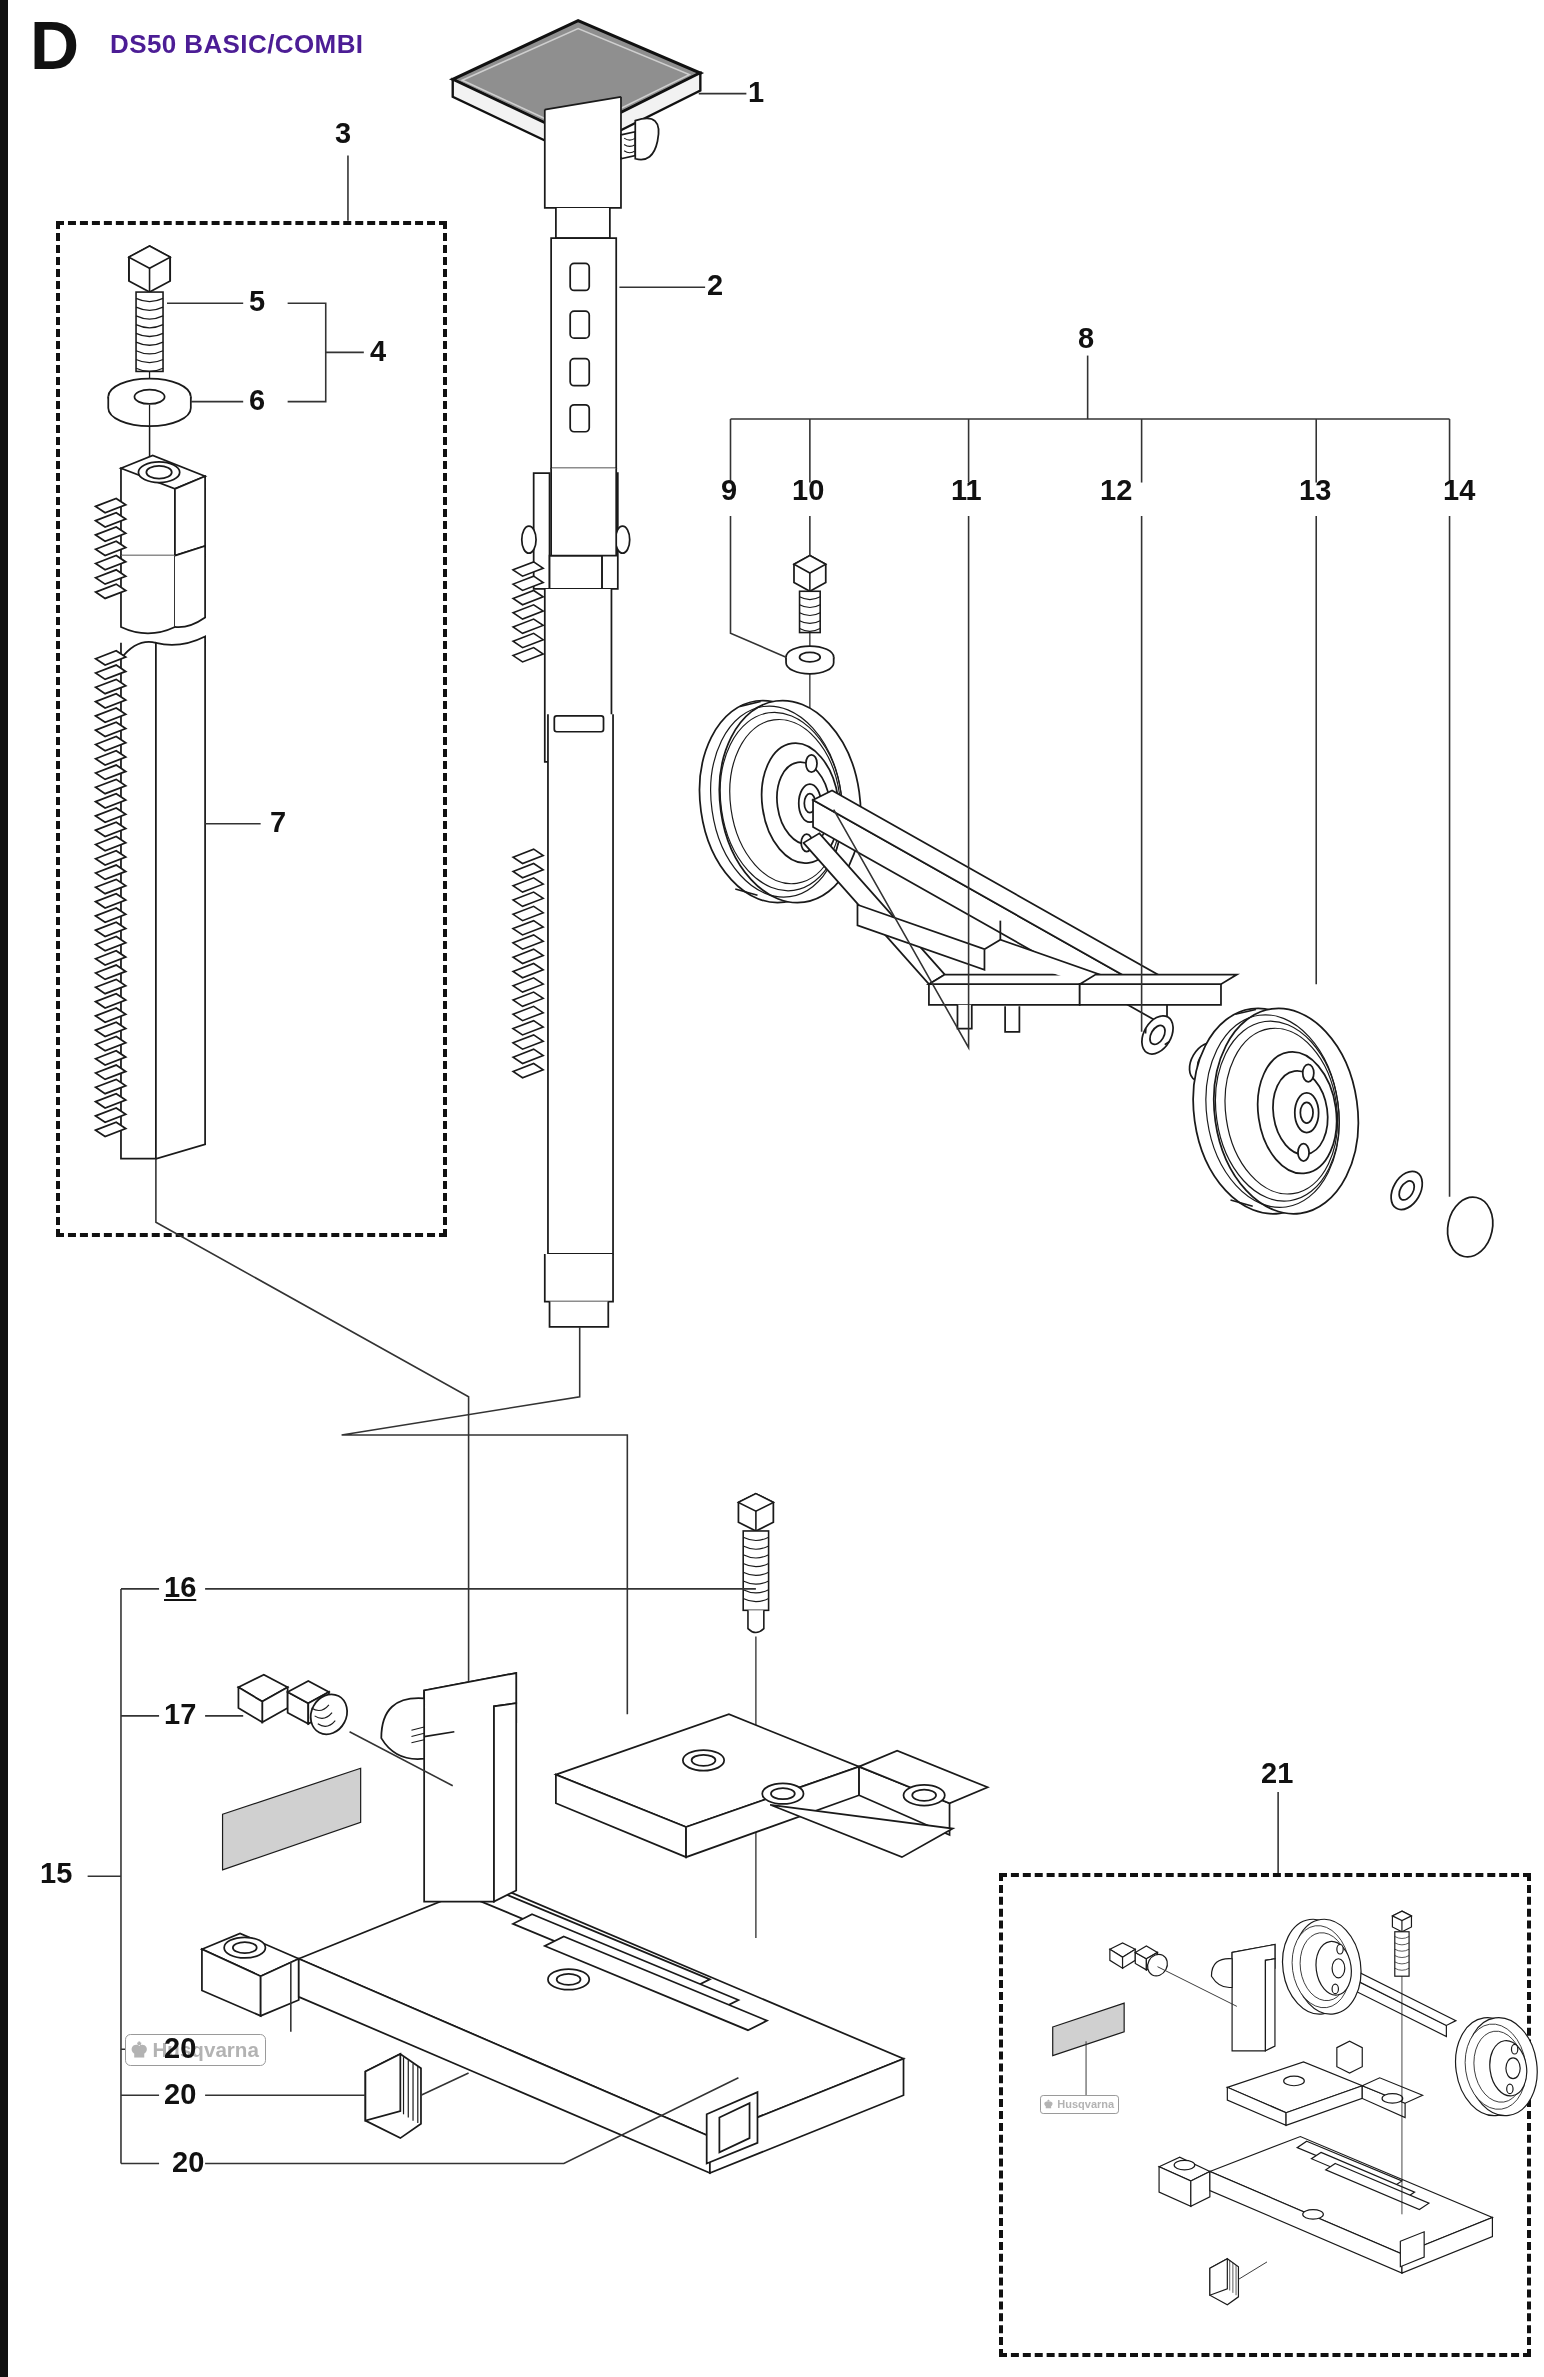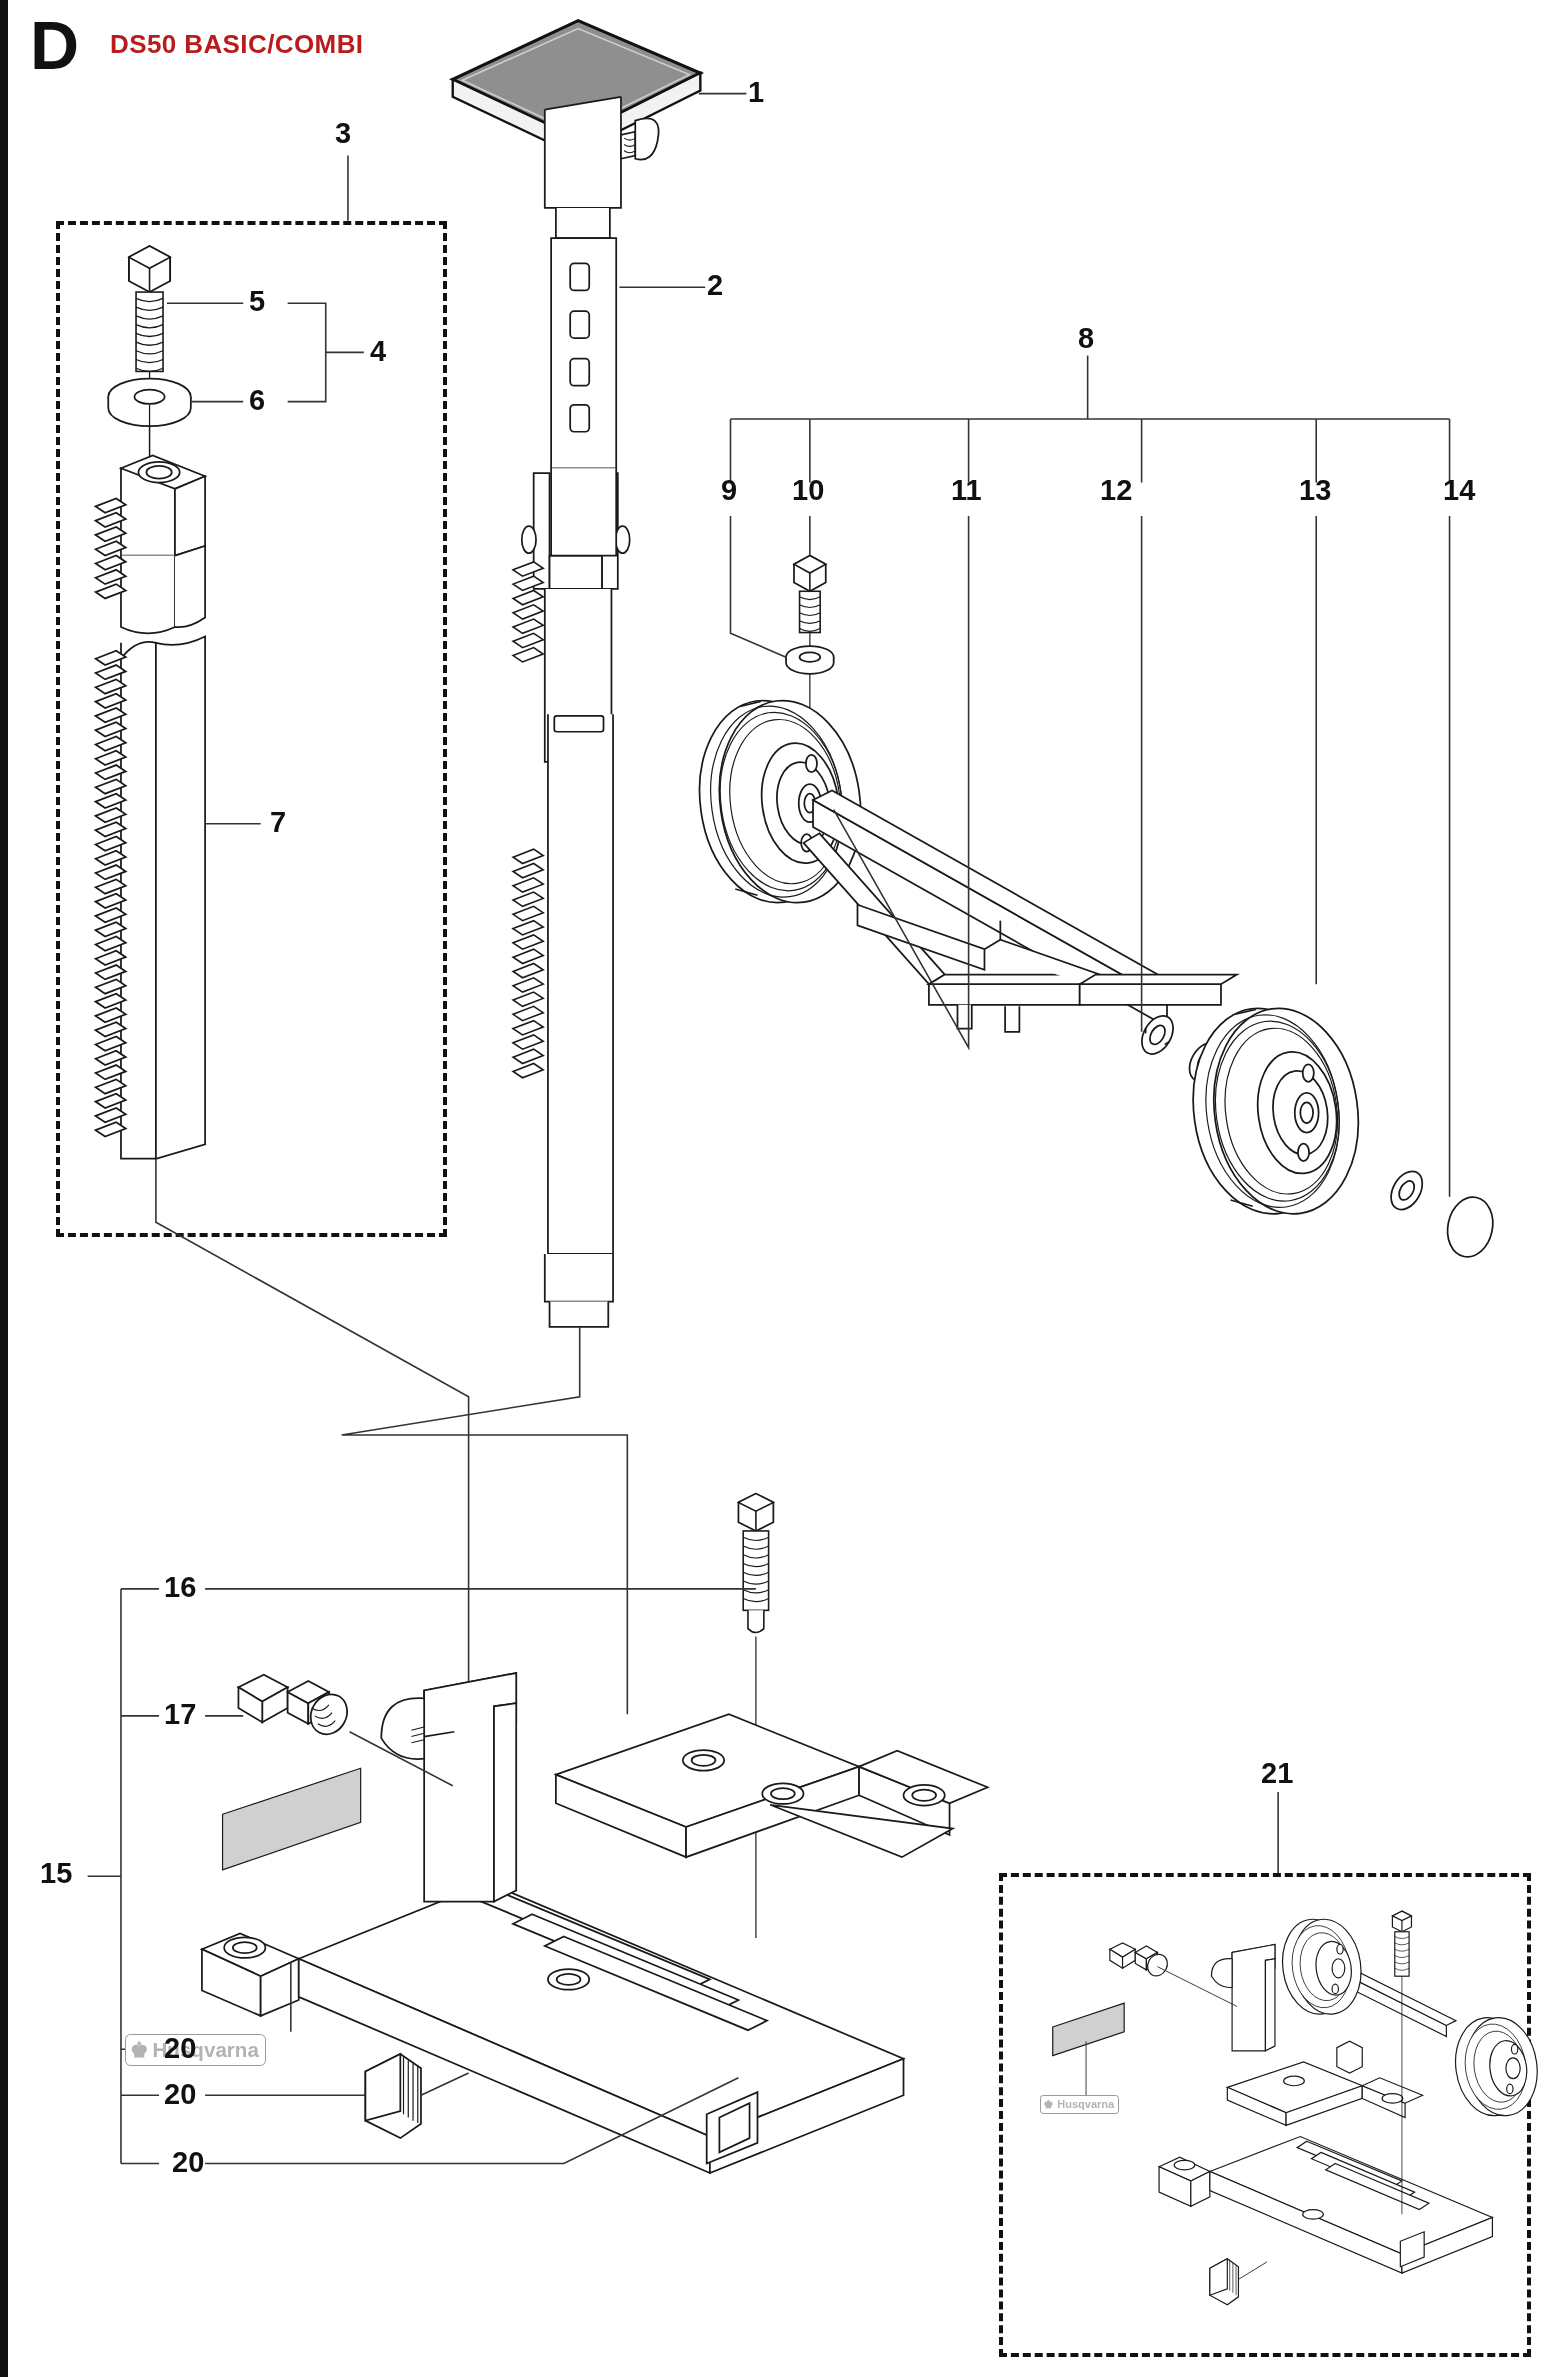--- a/index.html
+++ b/index.html
@@ -13,21 +13,21 @@
     overflow:hidden;
   }
   
   #sheet-letter{
     position:absolute;left:22px;top:11px;
     font-size:68px;font-weight:bold;line-height:1;color:#111;
     font-family:"Liberation Sans",sans-serif;
   }
   #sheet-title{
     position:absolute;left:102px;top:29px;
-    font-size:26px;font-weight:bold;letter-spacing:0.4px;color:#b91c1c;
+    font-size:26px;font-weight:bold;letter-spacing:0.4px;color:#4c1d95;
   }
   
   .num{
     position:absolute;
     font-size:29px;font-weight:bold;color:#111;
     line-height:1;white-space:nowrap;
   }
   
   .dashbox{
     position:absolute;
@@ -609,21 +609,21 @@
   <div class="num" style="left:241px;top:386px;">6</div>
   <div class="num" style="left:262px;top:808px;">7</div>
   <div class="num" style="left:1070px;top:324px;">8</div>
   <div class="num" style="left:713px;top:476px;">9</div>
   <div class="num" style="left:784px;top:476px;">10</div>
   <div class="num" style="left:943px;top:476px;">11</div>
   <div class="num" style="left:1092px;top:476px;text-align:right;">12</div>
   <div class="num" style="left:1291px;top:476px;">13</div>
   <div class="num" style="left:1435px;top:476px;">14</div>
   <div class="num" style="left:32px;top:1859px;">15</div>
-  <div class="num" style="left:156px;top:1573px;">16</div>
+  <div class="num" style="left:156px;top:1573px;text-decoration:underline;">16</div>
   <div class="num" style="left:156px;top:1700px;">17</div>
   <div class="num" style="left:156px;top:2034px;">20</div>
   <div class="num" style="left:156px;top:2080px;">20</div>
   <div class="num" style="left:156px;top:2148px;margin-left:8px;">20</div>
   <div class="num" style="left:1253px;top:1759px;">21</div>
 
 </div>
 
 
 </body></html>

